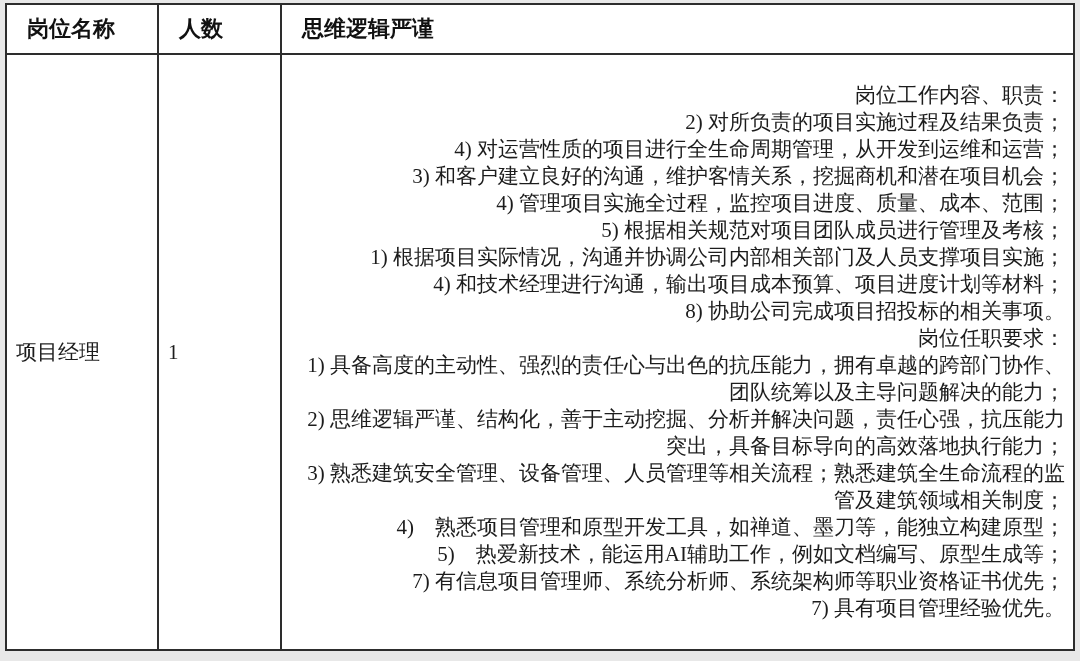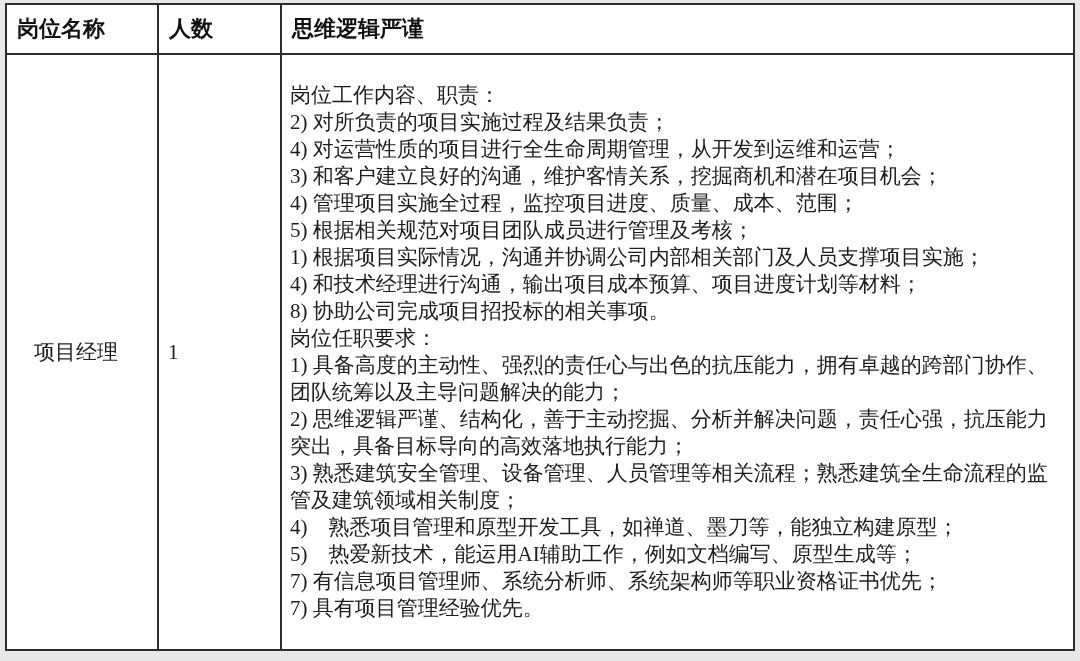--- a/index.html
+++ b/index.html
@@ -29,38 +29,38 @@
     border: 2px solid #2d2d2d;
     vertical-align: middle;
     overflow: hidden;
   }
   .job-table thead th {
     height: 48px;
     font-family: "Liberation Sans", "DejaVu Sans", sans-serif;
     font-weight: bold;
     font-size: 22px;
     text-align: left;
-    padding: 0 6px 0 10px;
+    padding: 0 6px 0 20px;
     color: #111111;
   }
   .job-table tbody td {
     height: 592px;
     font-size: 21px;
   }
   .cell-pos {
-    padding-left: 27px;
+    padding-left: 9px;
     text-align: left;
   }
   .cell-count {
     padding-left: 9px;
     text-align: left;
   }
   .cell-demand {
     padding: 0 8px 0 8px;
-    text-align: left;
+    text-align: right;
   }
   .demand-heading,
   .demand-item {
     line-height: 27px;
     white-space: pre-wrap;
     word-break: normal;
     line-break: loose;
   }
 </style>
 </head>

